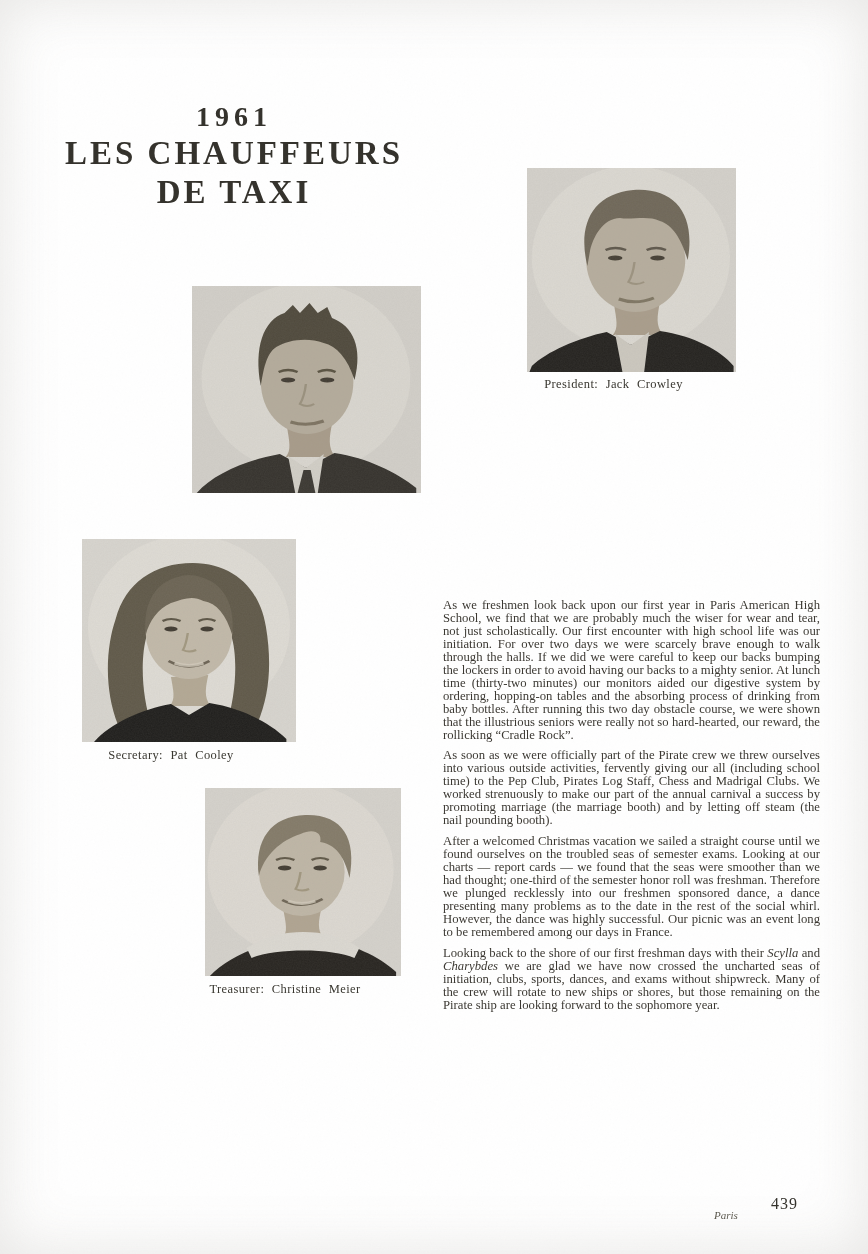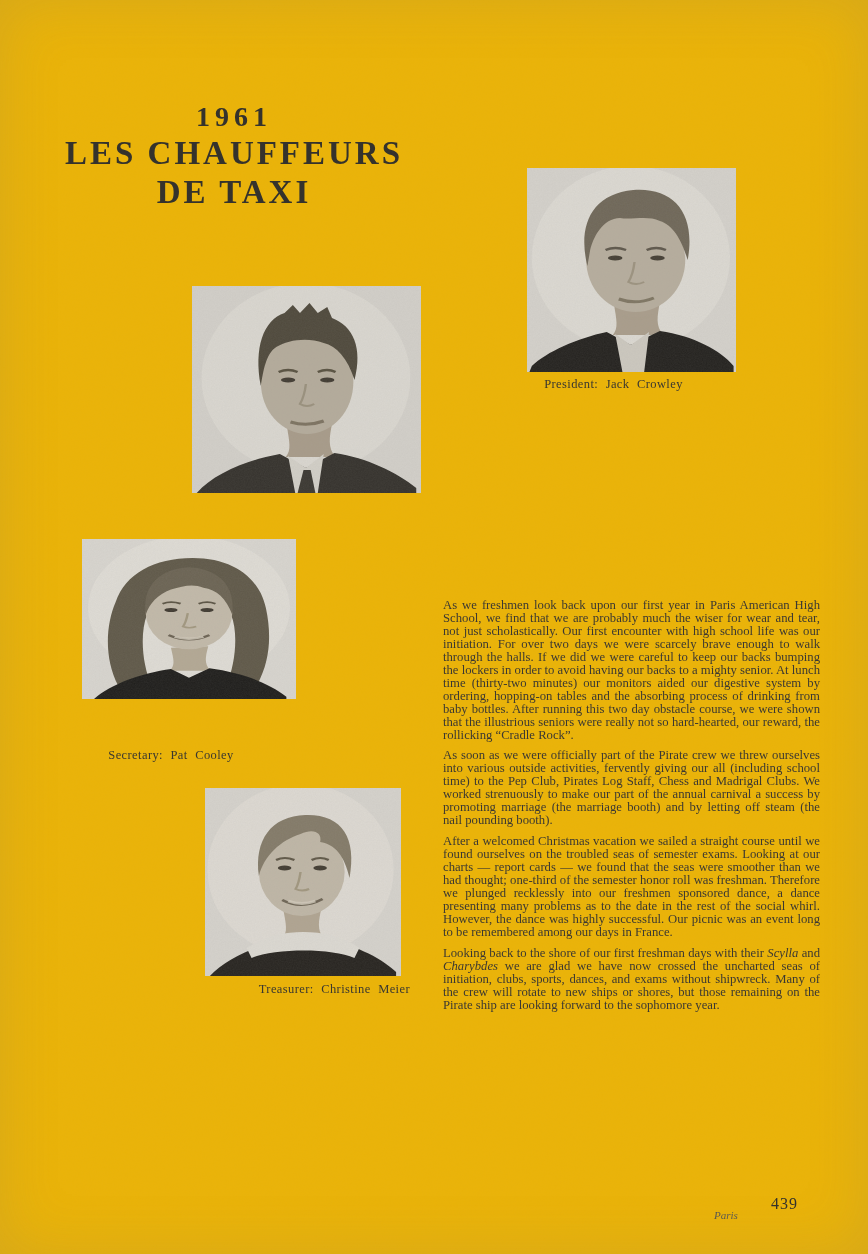--- a/index.html
+++ b/index.html
@@ -1,18 +1,18 @@
 <!DOCTYPE html>
 <html><head>
 <meta charset="utf-8">
 <style>
   html,body{margin:0;padding:0;background:#888;}
   .page{
     position:relative;width:868px;height:1254px;margin:0 auto;
-    background:#eab308;overflow:hidden;
+    background:#ffffff;overflow:hidden;
     font-family:"Liberation Serif",serif;
     box-shadow:inset 0 0 60px rgba(120,115,105,.18);
   }
   .paper-grain{position:absolute;inset:0;pointer-events:none;opacity:.55;}
 
   
   .title-block{position:absolute;left:38px;top:100px;width:392px;text-align:center;color:#33312b;}
   .title-year{font-size:28px;font-weight:bold;letter-spacing:5px;line-height:34px;}
   .title-line{font-size:33px;font-weight:bold;letter-spacing:3px;line-height:39px;}
 
@@ -23,25 +23,25 @@
   .caption{position:absolute;font-size:12.5px;line-height:14px;color:#38362f;
            letter-spacing:.4px;word-spacing:4px;}
   .cap-line:empty{display:none;}
 
   #officer-president{left:527px;top:168px;width:173px;height:204px;}
   #officer-president .caption{top:209px;left:-44px;width:261px;text-align:center;}
 
   #officer-vp{left:192px;top:286px;width:193px;height:207px;}
   #officer-vp .caption{top:211px;left:47px;width:160px;text-align:left;}
 
-  #officer-secretary{left:82px;top:539px;width:178px;height:160px;}
+  #officer-secretary{left:82px;top:539px;width:178px;height:203px;}
   #officer-secretary .caption{top:209px;left:-31px;width:240px;text-align:center;}
 
   #officer-treasurer{left:205px;top:788px;width:160px;height:188px;}
-  #officer-treasurer .caption{top:194px;left:-45px;width:250px;text-align:right;}
+  #officer-treasurer .caption{top:194px;left:-45px;width:250px;text-align:center;}
 
   
   .body-text{position:absolute;left:443px;top:599px;width:389px;
              font-size:12.7px;line-height:12.95px;text-align:justify;color:#3a3731;}
   .body-text p{margin:0 12px 8px 0;}
 
   
   .footer-section{position:absolute;left:714px;top:1189px;font-size:11px;font-style:italic;color:#5c594f;margin-top:20px;}
   .footer-page{position:absolute;left:771px;top:1195px;font-size:16px;font-weight:normal;color:#33312b;letter-spacing:1px;}
 </style>

